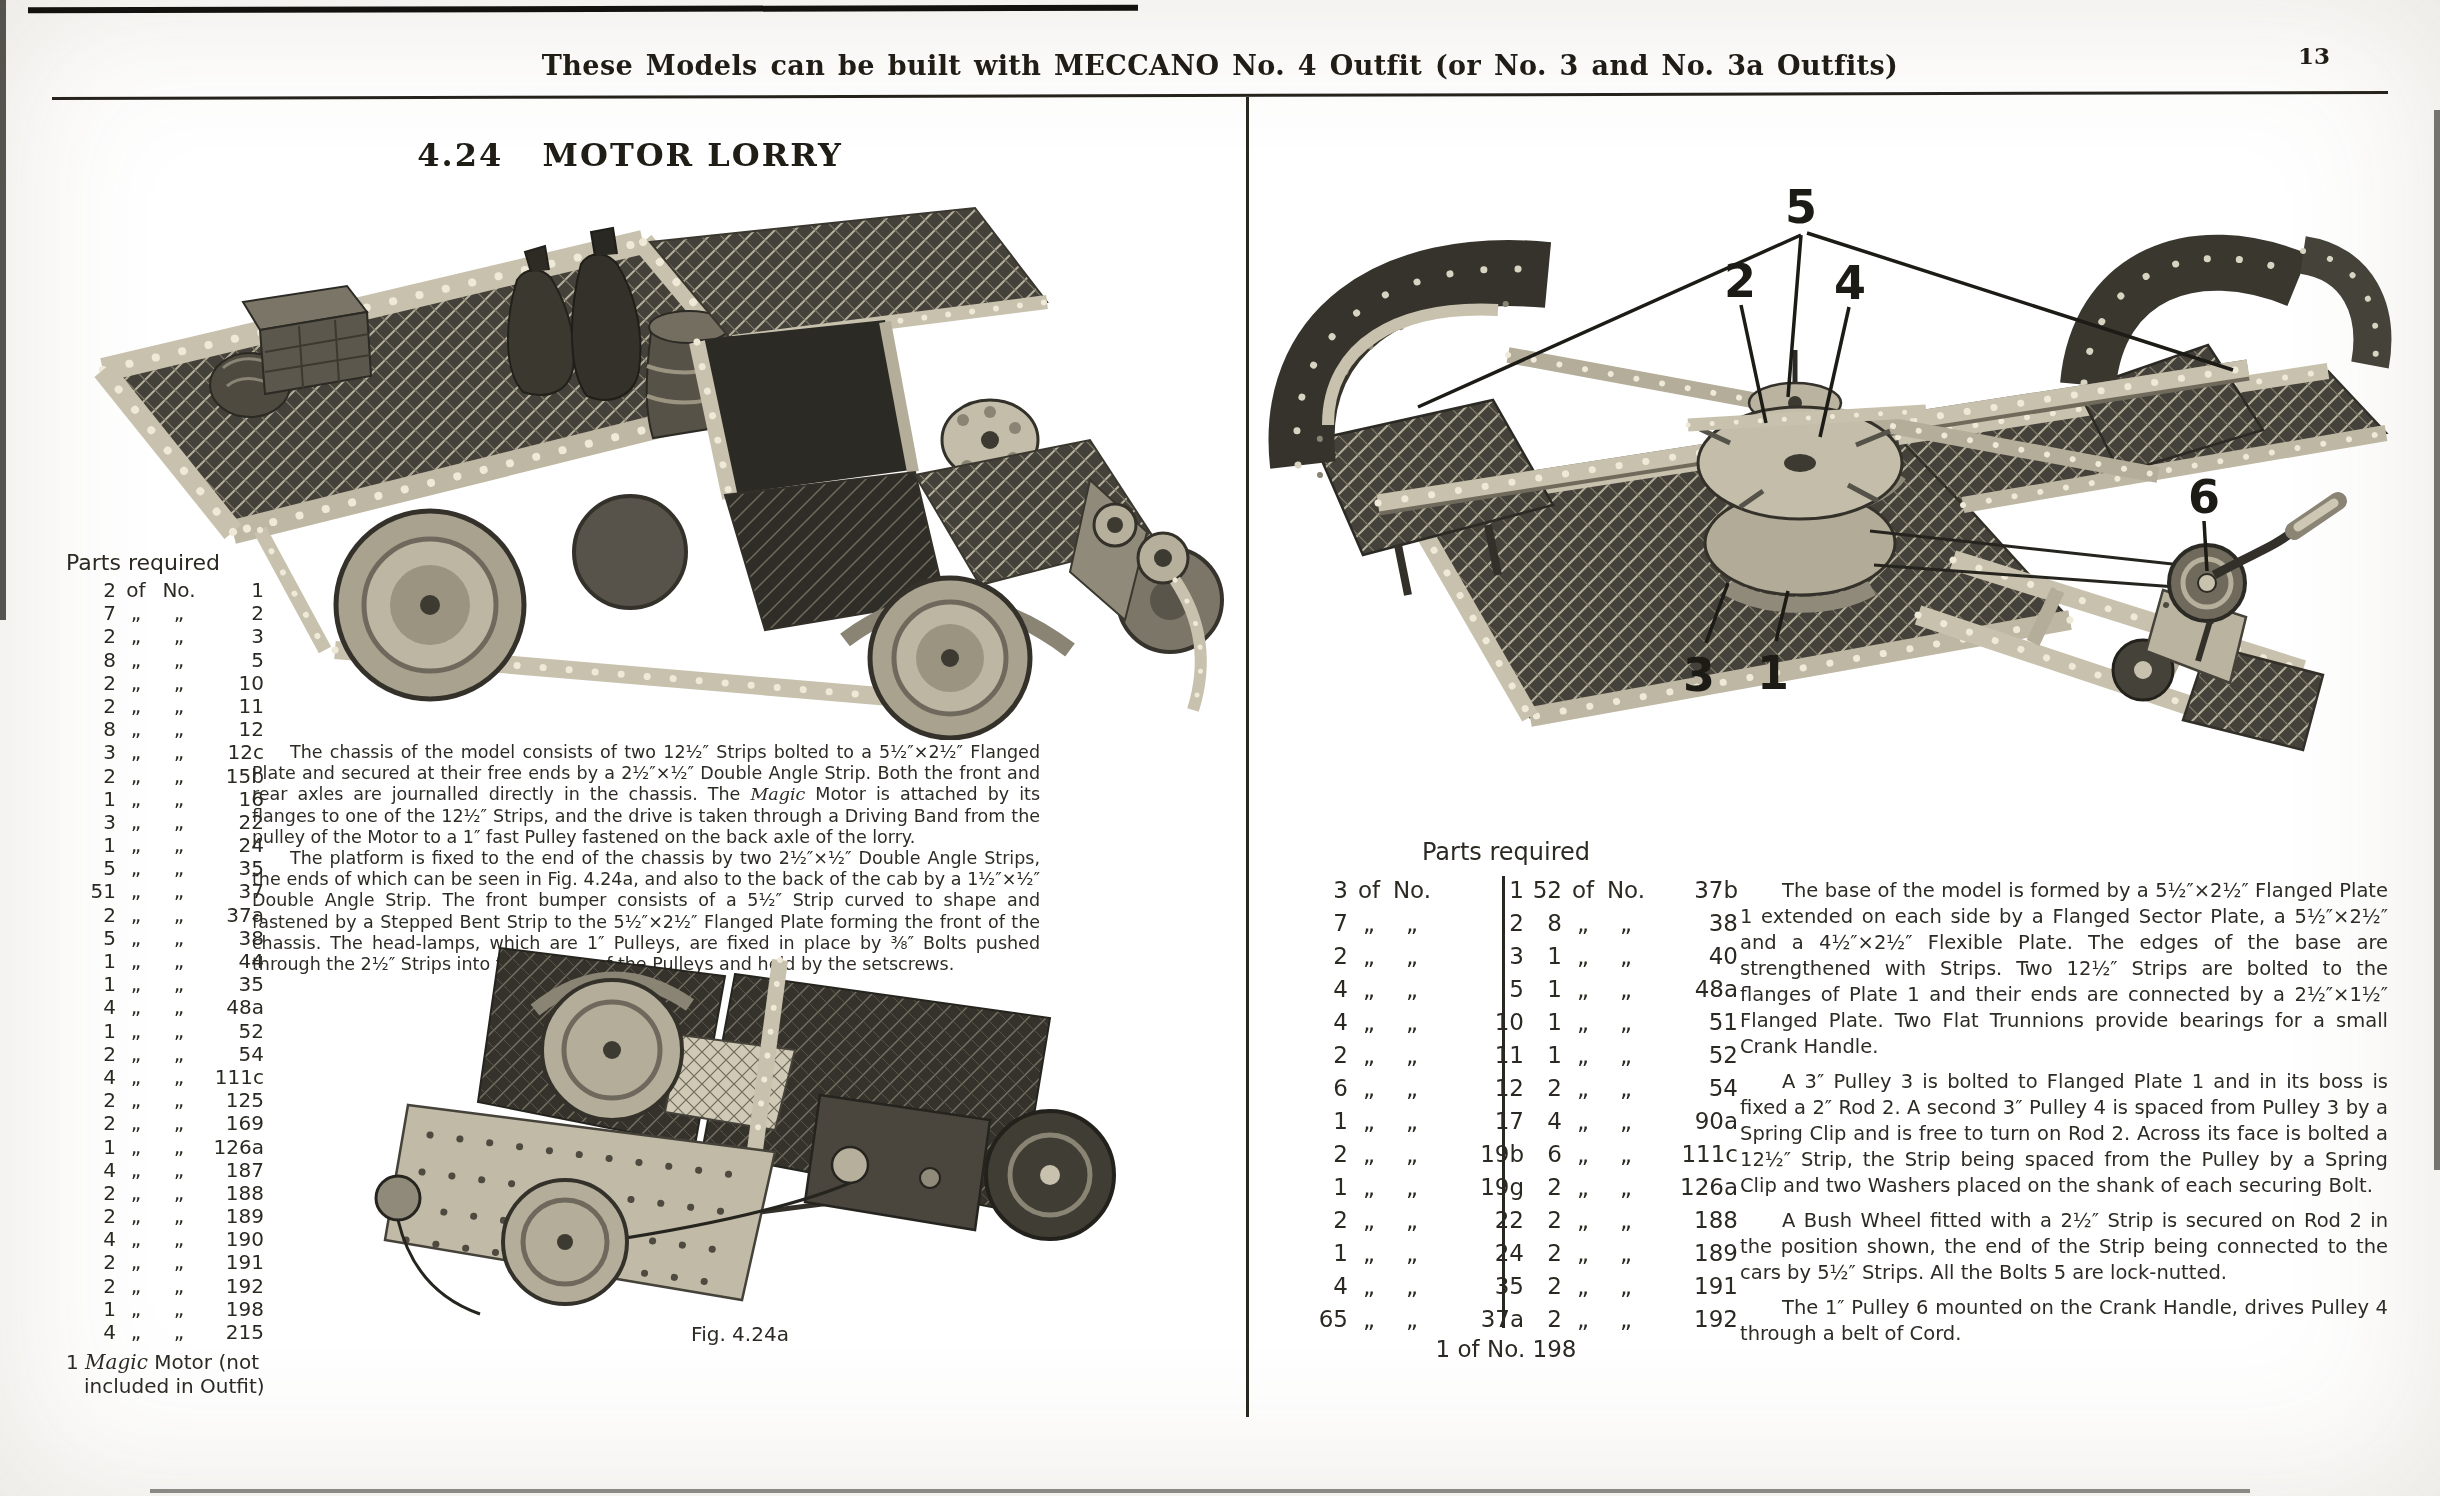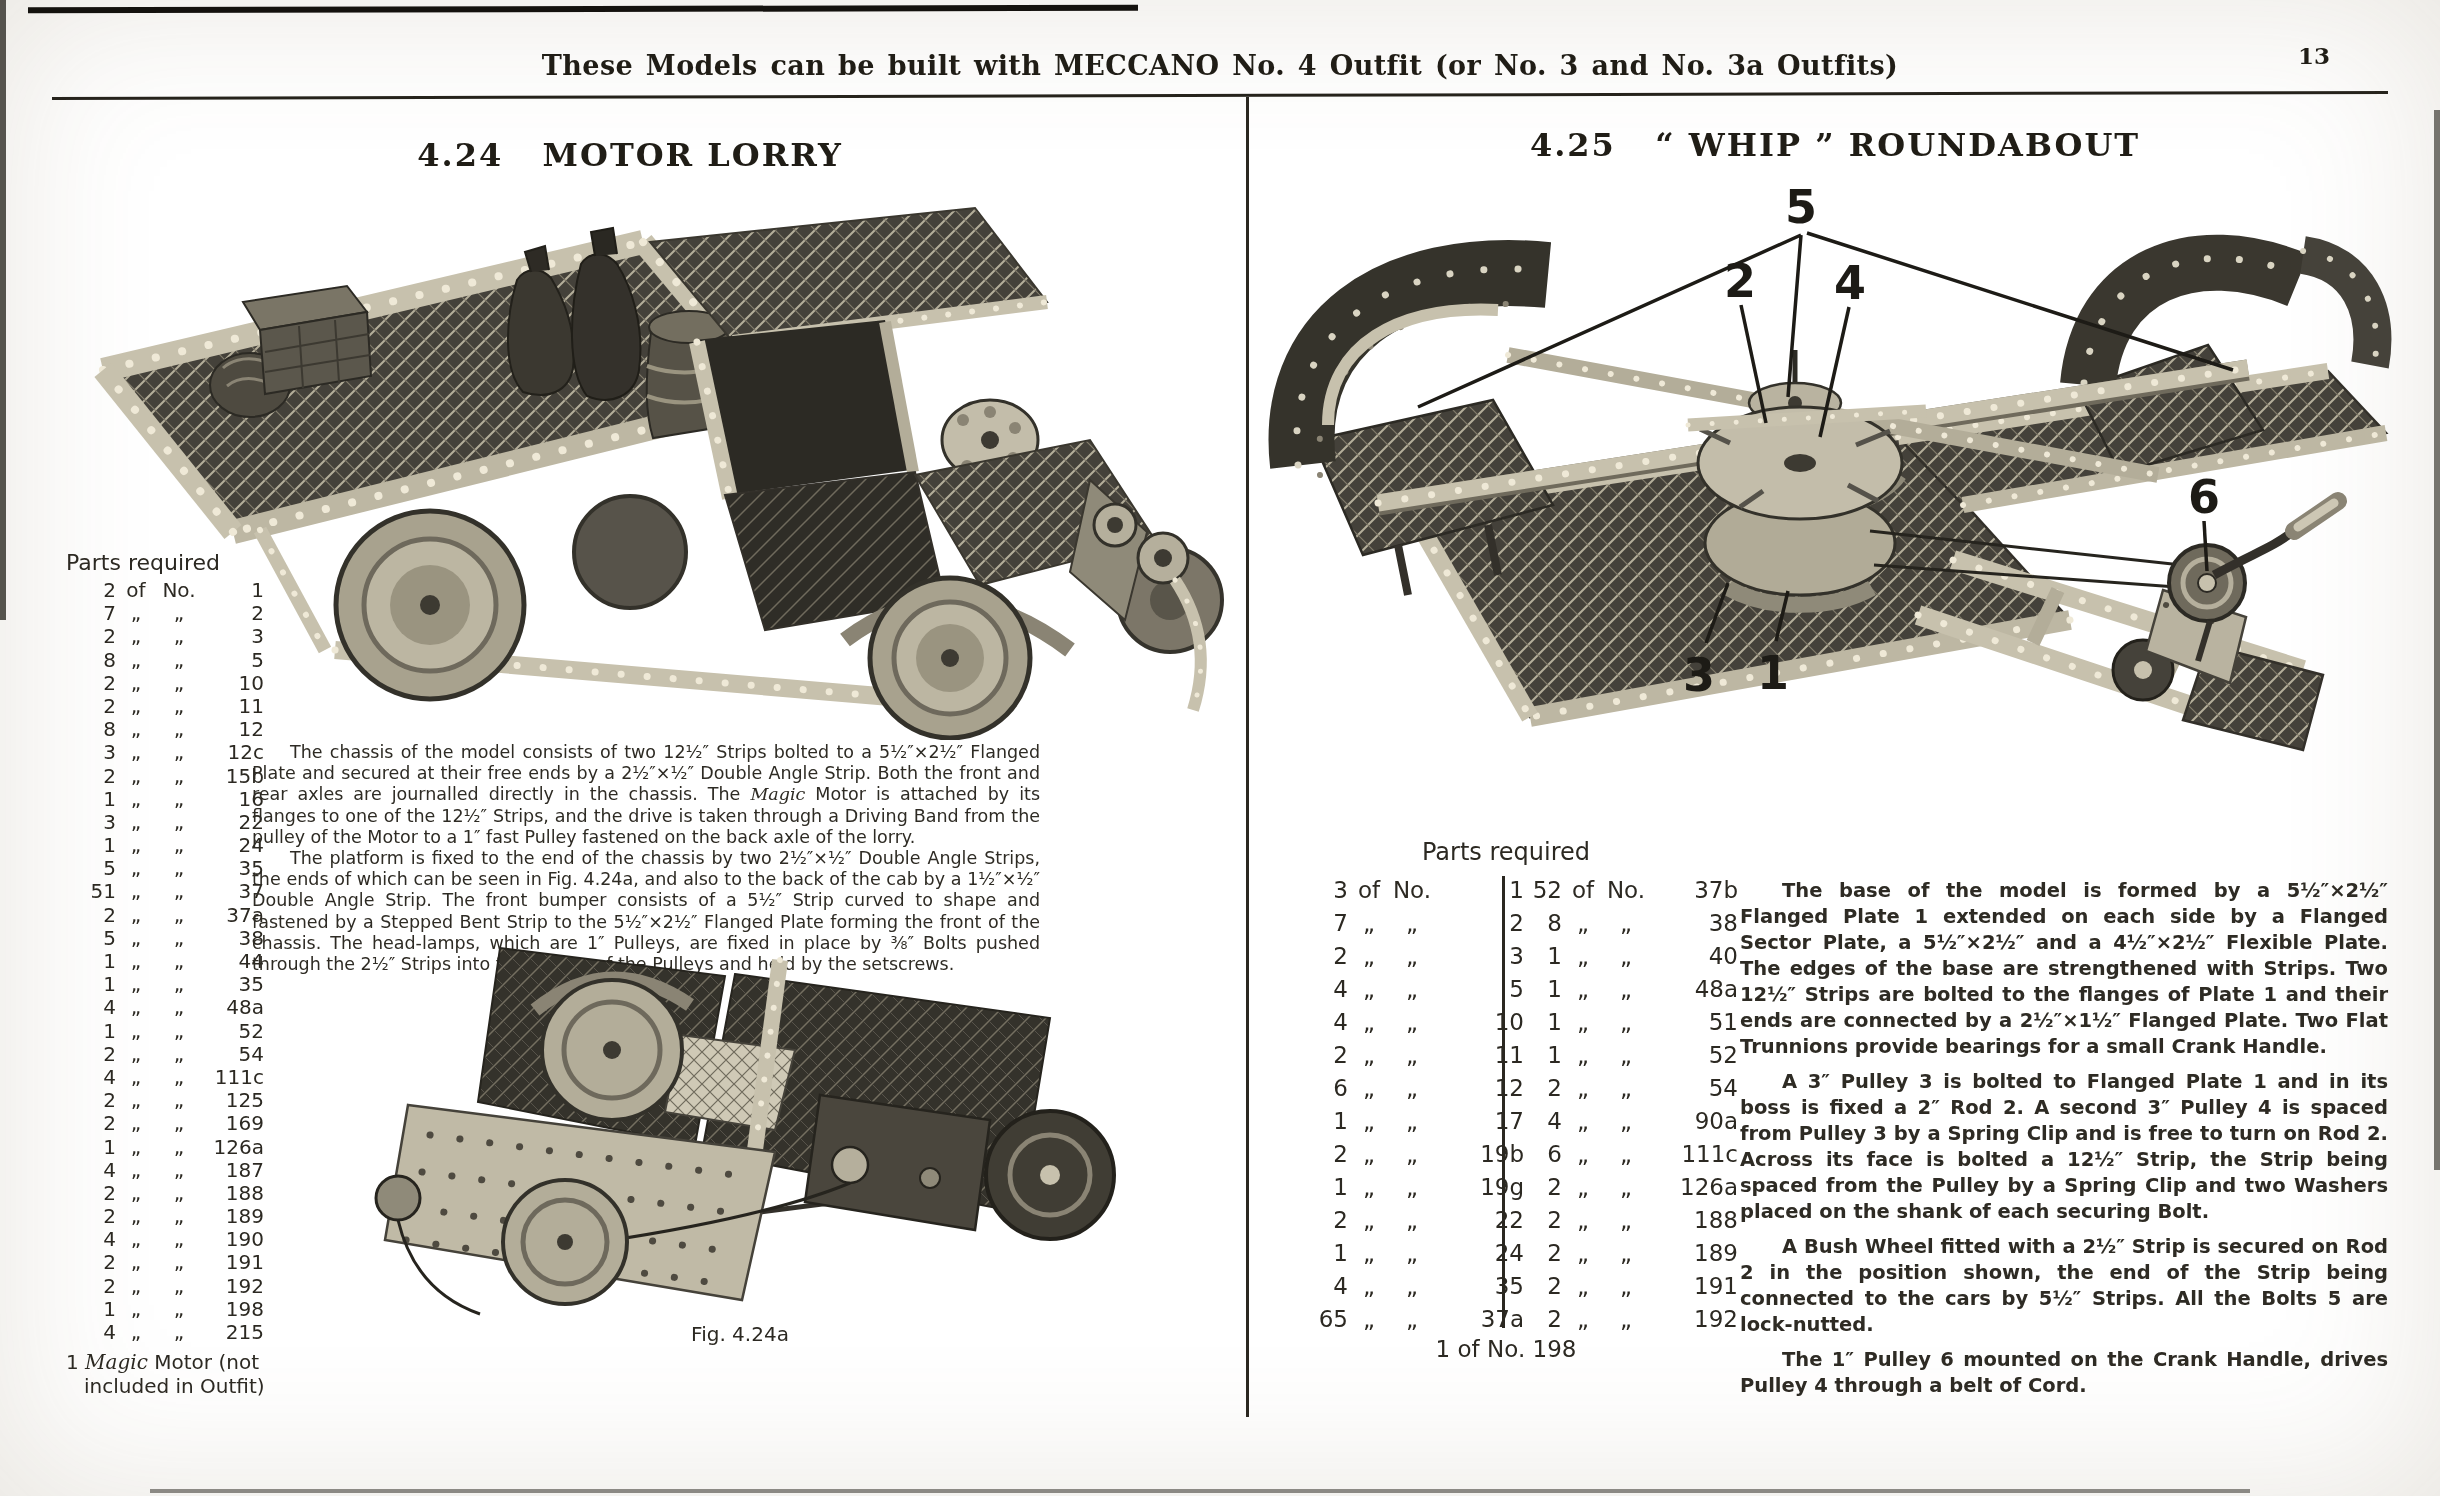--- a/index.html
+++ b/index.html
@@ -29,21 +29,21 @@
   .prow .pn{text-align:right;}
   .rprow{display:grid;grid-template-columns:52px 42px 44px 90px;height:33px;font-size:23px;line-height:32px;}
   .rprow .pq{text-align:right;}
   .rprow .pd{text-align:center;}
   .rprow .pn{text-align:right;}
   .motor-note{font-size:20px;line-height:24px;margin-top:6px;white-space:pre-wrap;}
   .motor-note i{font-family:"DejaVu Serif",serif;}
   
   .ltext{width:788px;font-size:17.5px;line-height:21.2px;text-align:justify;color:#2e2b24;}
   .ltext p{margin:0;text-indent:38px;}
-  .rtext{width:648px;font-size:19.5px;line-height:26px;text-align:justify;color:#2e2b24;font-weight:bold;}
+  .rtext{width:648px;font-size:19.5px;line-height:26px;text-align:justify;color:#2e2b24;}
   .rtext p{margin:0 0 9px 0;text-indent:42px;}
   .ltext i,.rtext i{font-family:"DejaVu Serif",serif;}
   .figcap{font-size:20px;color:#2c2922;text-align:center;}
   .rparts-footer{width:420px;text-align:center;font-size:23px;}
   svg{display:block;}
   svg text.co{font-family:"DejaVu Sans",sans-serif;font-weight:700;font-size:46px;fill:#1d1b16;}
 </style>
 </head>
 <body>
 
@@ -446,21 +446,20 @@
       <circle cx="700" cy="235" r="40" fill="none" stroke="#8a8474" stroke-width="5"></circle>
       <circle cx="700" cy="235" r="10" fill="#c7c1ad"></circle>
     </g>
     <g>
       <circle cx="48" cy="258" r="22" fill="#8f8a79" stroke="#26241e" stroke-width="3"></circle>
       <path d="M48,280 C60,330 90,360 130,374" stroke="#26241e" stroke-width="3" fill="none"></path>
     </g>
   </svg>
   <div class="abs figcap" style="left:640px;top:1322px;width:200px;">Fig. 4.24a</div>
 
-  <div class="abs mtitle" style="left:1460px;top:126px;width:750px;">4.25   “ WHIP ” ROUNDABOUT</div>
 
   <svg class="abs" style="left:1258px;top:175px;" width="1180" height="640" viewBox="0 0 1180 640">
     <defs>
       <pattern id="xhA3" patternUnits="userSpaceOnUse" width="20" height="20">
         <rect width="20" height="20" fill="#44413a"></rect>
         <path d="M0 20 L20 0 M-5 5 L5 -5 M15 25 L25 15" stroke="#b4ae9a" stroke-width="2"></path>
         <path d="M0 0 L20 20 M15 -5 L25 5 M-5 15 L5 25" stroke="#827c6b" stroke-width="1.2"></path>
       </pattern>
     </defs>
     <g>

